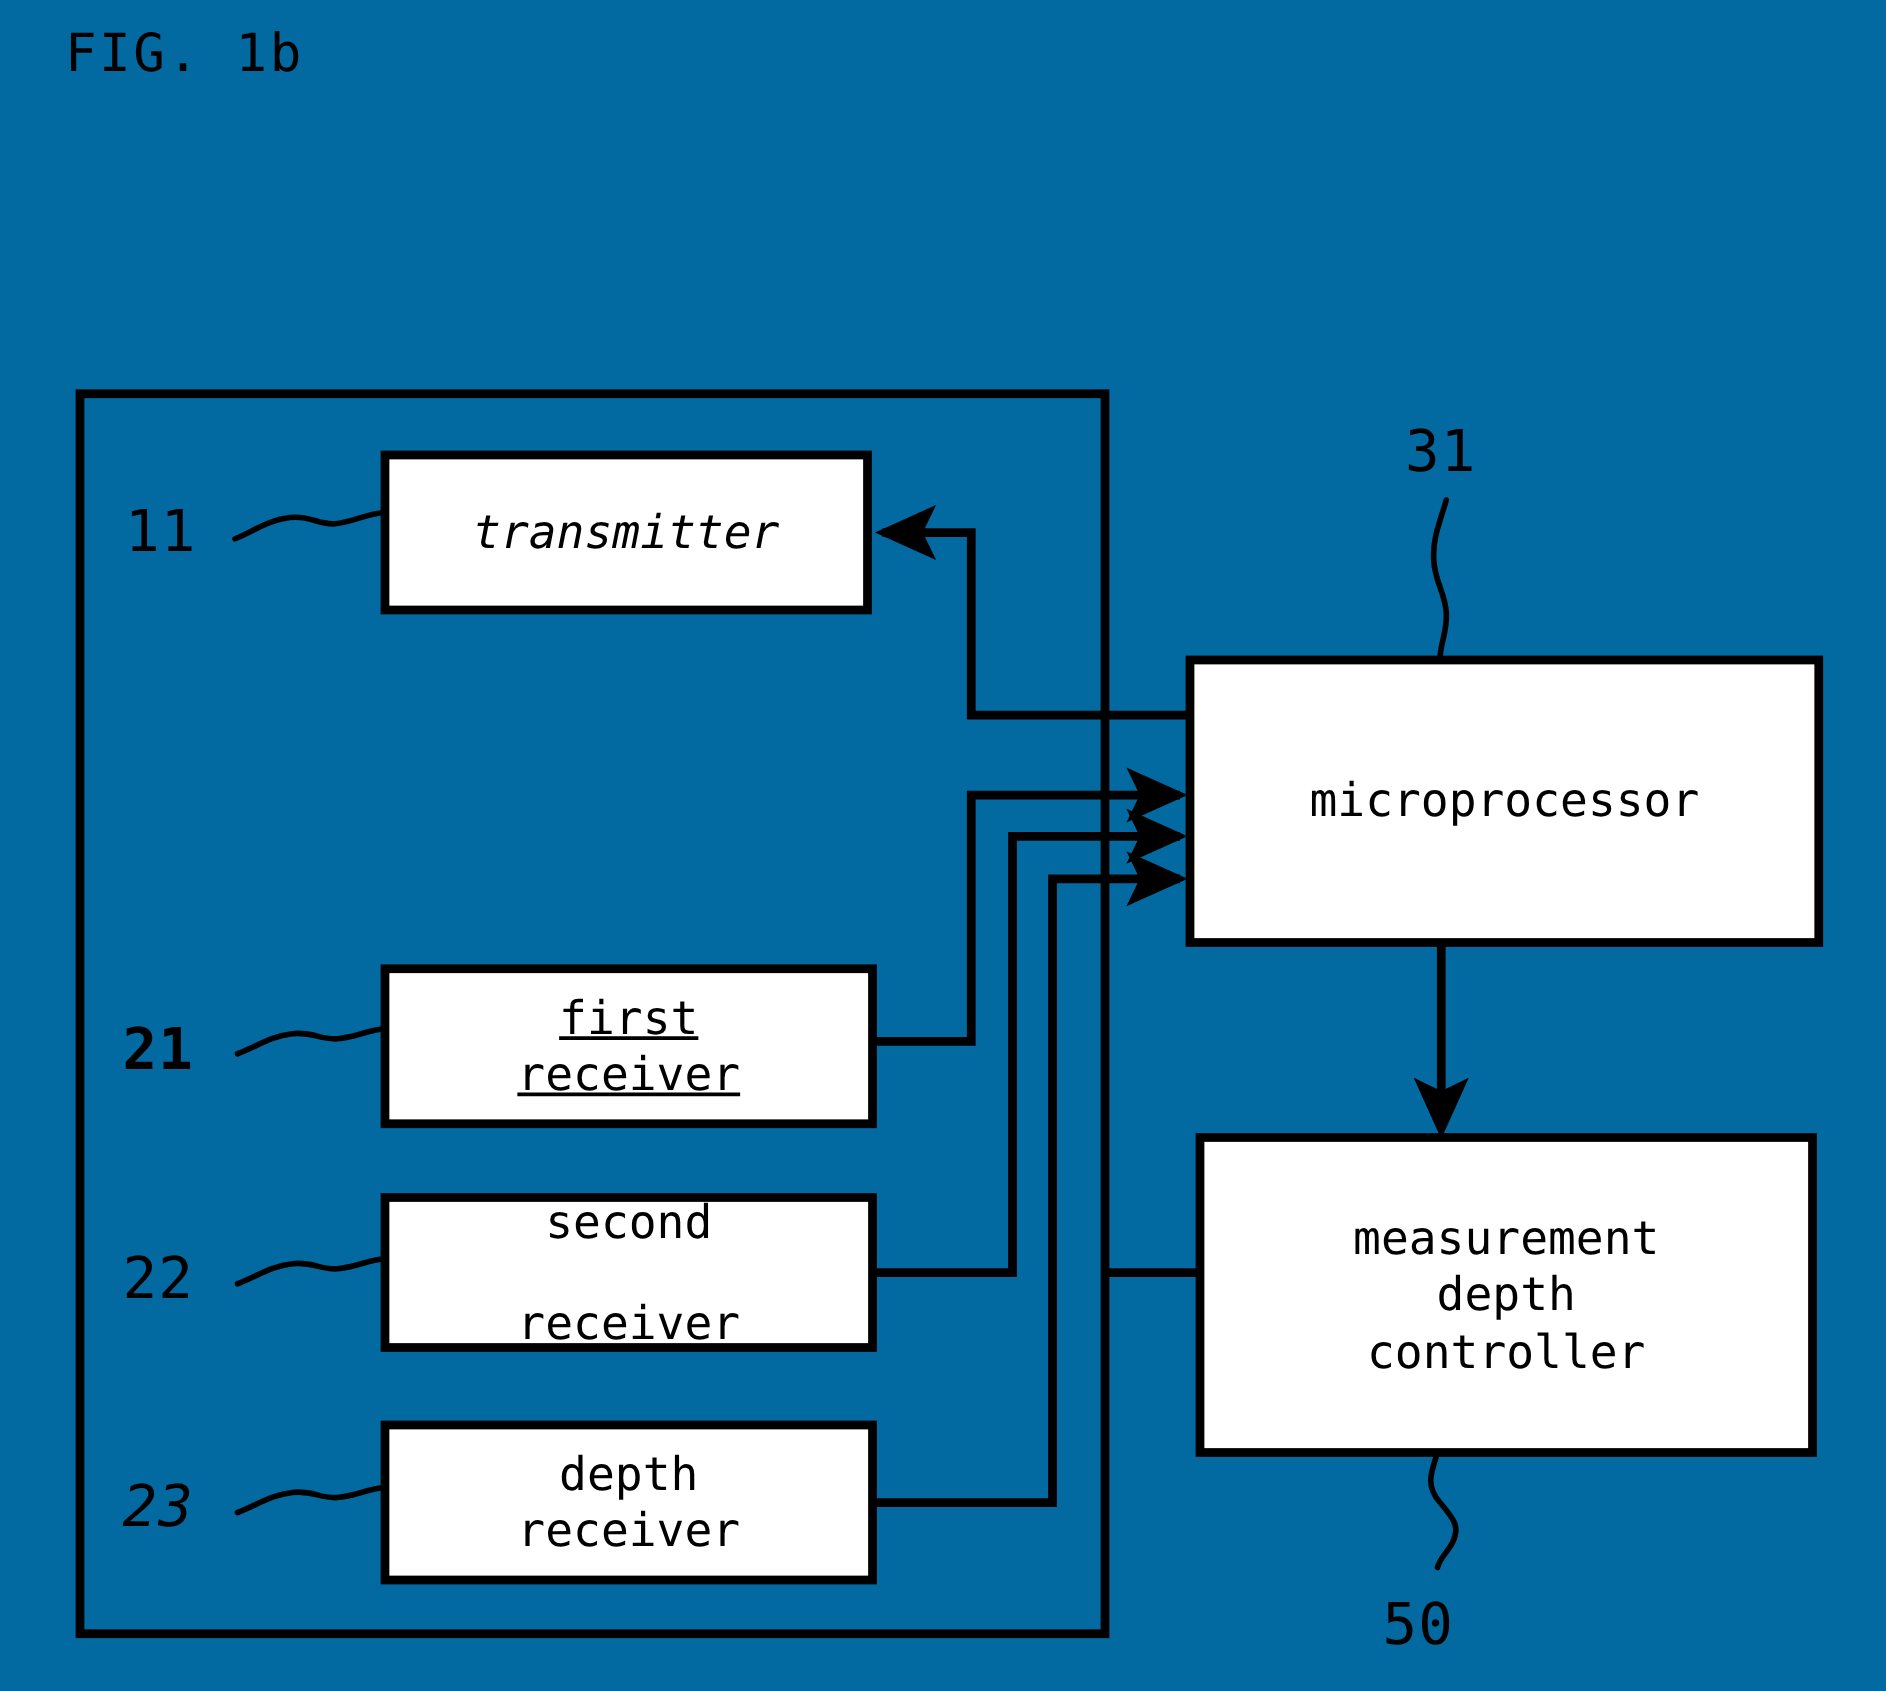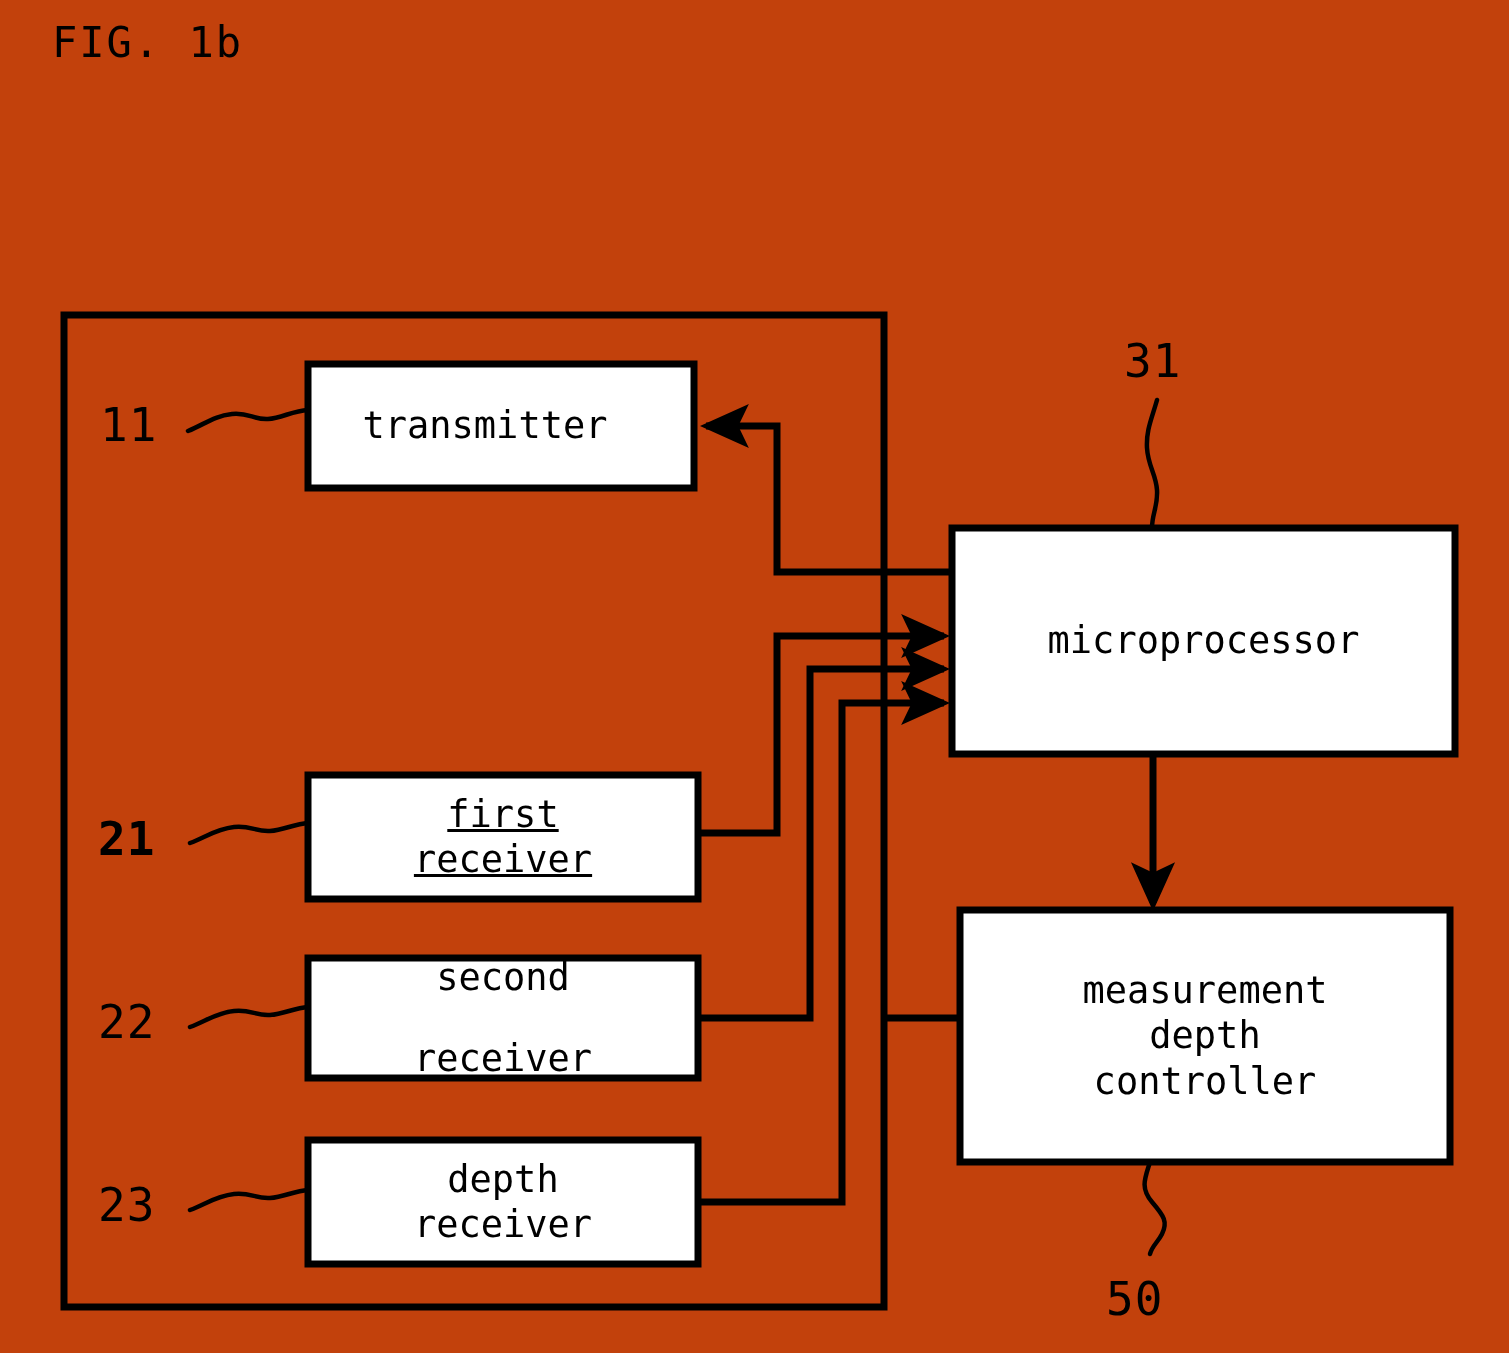--- a/index.html
+++ b/index.html
@@ -8,21 +8,21 @@
     background: #ffffff;
   }
   body {
     font-family: "DejaVu Sans Mono", "Liberation Mono", monospace;
     color: #000000;
   }
   #page {
     position: relative;
     width: 1509px;
     height: 1353px;
-    background: #c2410c;
+    background: #0369a1;
     overflow: hidden;
   }
   #fig-title {
     position: absolute;
     left: 52px;
     top: 18px;
     font-size: 42px;
     letter-spacing: 2px;
     font-family: "DejaVu Sans Mono", "Liberation Mono", monospace;
     white-space: pre;
@@ -109,21 +109,21 @@
 
     <path d="M 190 1027 C 206 1021 216 1013 234 1011 C 250 1009 256 1016 270 1015 C 284 1014 294 1008 308 1007" fill="none" stroke="#000" stroke-width="4.5" stroke-linecap="round"></path>
 
     <path d="M 190 1210 C 206 1204 216 1196 234 1194 C 250 1192 256 1199 270 1198 C 284 1197 294 1191 308 1190" fill="none" stroke="#000" stroke-width="4.5" stroke-linecap="round"></path>
 
     <path d="M 1157 400 C 1152 418 1146 430 1147 448 C 1148 466 1156 474 1157 490 C 1158 506 1152 514 1152 528" fill="none" stroke="#000" stroke-width="4.5" stroke-linecap="round"></path>
 
     <path d="M 1150 1162 C 1145 1178 1140 1188 1152 1202 C 1164 1216 1168 1222 1162 1234 C 1158 1242 1152 1246 1150 1254" fill="none" stroke="#000" stroke-width="4.5" stroke-linecap="round"></path>
   </svg>
 
-  <div class="box-label" style="left:292px; top:364px; width:386px; height:124px;">
+  <div class="box-label" style="left:308px; top:364px; width:386px; height:124px;font-style:italic;">
     <span>transmitter</span>
   </div>
 
   <div class="box-label" style="left:308px; top:775px; width:390px; height:124px;text-decoration:underline;">
     <span>first</span>
     <span>receiver</span>
   </div>
 
   <div class="box-label" style="left:308px; top:958px; width:390px; height:120px;gap:36px;">
     <span>second</span>
@@ -141,17 +141,17 @@
 
   <div class="box-label" style="left:960px; top:910px; width:490px; height:252px;">
     <span>measurement</span>
     <span>depth</span>
     <span>controller</span>
   </div>
 
   <div class="ref-num" style="left:100px; top:398px;">11</div>
   <div class="ref-num" style="left:98px; top:812px;font-weight:bold;">21</div>
   <div class="ref-num" style="left:98px; top:995px;">22</div>
-  <div class="ref-num" style="left:98px; top:1178px;">23</div>
+  <div class="ref-num" style="left:98px; top:1178px;font-style:italic;">23</div>
   <div class="ref-num" style="left:1124px; top:334px;">31</div>
   <div class="ref-num" style="left:1106px; top:1272px;">50</div>
 
 </div>
 
 </body></html>

